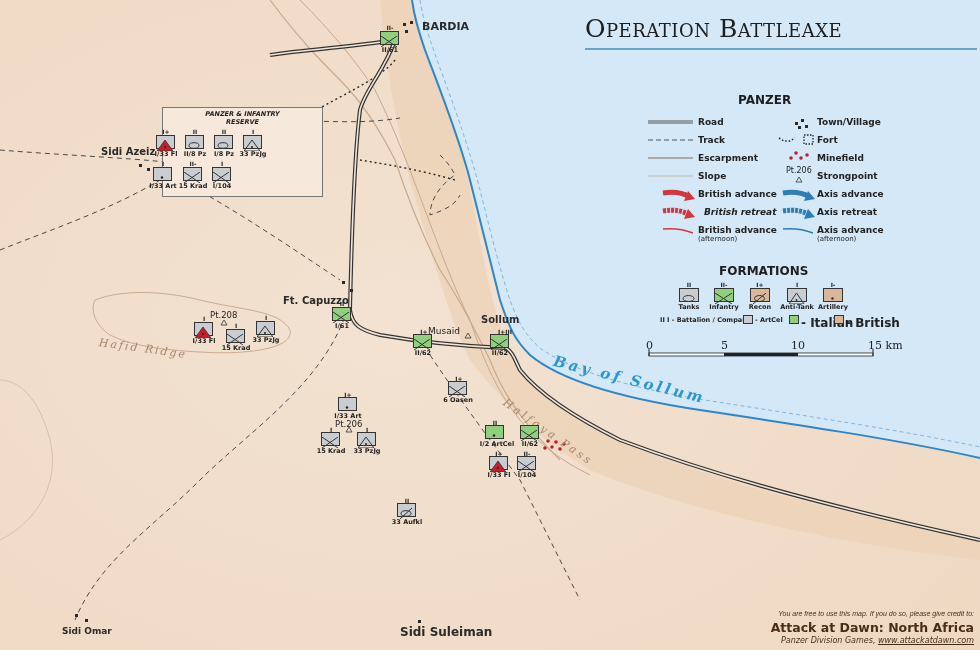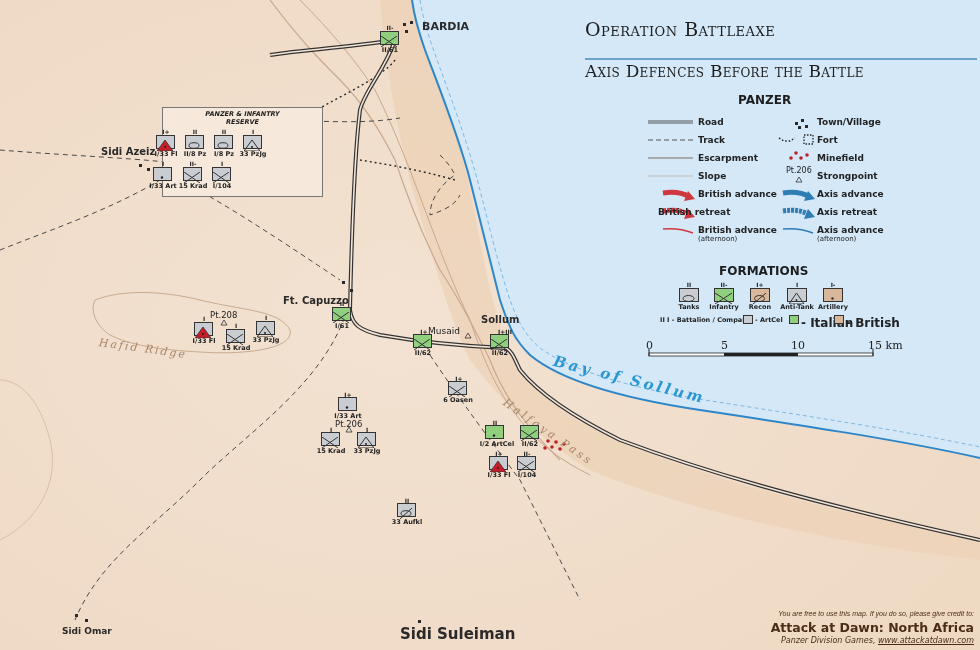--- a/index.html
+++ b/index.html
@@ -1,21 +1,21 @@
 <!DOCTYPE html>
 <html><head>
 <meta charset="utf-8">
 <style>
   html, body { margin:0; padding:0; }
   body { width:980px; height:650px; overflow:hidden; background:#f2dfcf; font-family:"DejaVu Sans", sans-serif; position:relative; }
   #map { position:absolute; left:0; top:0; width:980px; height:650px; }
   .lbl { position:absolute; font-family:"DejaVu Sans", sans-serif; color:#222; white-space:nowrap; }
   .place { font-size:10px; font-weight:bold; color:#2a2a2a; }
   .title { position:absolute; left:585px; top:12px; width:392px; text-align:left; font-family:"DejaVu Serif", serif; color:#1e1e1e; font-variant:small-caps; }
-  .title .t1 { font-size:19px; letter-spacing:0.5px; line-height:34px; display:block; border-bottom:2px solid #6aa3c7; padding-bottom:12px; }
+  .title .t1 { font-size:25px; letter-spacing:0.5px; line-height:34px; display:block; border-bottom:2px solid #6aa3c7; padding-bottom:2px; }
   .title .t2 { font-size:17px; line-height:22px; display:block; letter-spacing:0.3px; }
   .legend-h { position:absolute; font-weight:bold; font-size:12px; color:#1e1e1e; }
   .leg-row { position:absolute; font-size:9px; font-weight:bold; color:#222; }
   .leg-sub { font-size:7px; font-weight:normal; display:block; line-height:8px; }
   .unit { position:absolute; width:19px; height:14px; border:1.5px solid #333; box-sizing:border-box; }
   .unit.ger { background:#c9cdd2; }
   .unit.ita { background:#8fcf7e; }
   .unit.bri { background:#d9b79a; }
   .unit-lbl { position:absolute; font-size:6.5px; font-weight:bold; color:#222; white-space:nowrap; transform:translateX(-50%); }
   .unit-size { position:absolute; font-size:6px; color:#222; font-weight:bold; transform:translateX(-50%); white-space:nowrap; }
@@ -132,30 +132,29 @@
   <g>
     <rect x="649" y="353" width="224" height="3" fill="#fff" stroke="#222" stroke-width="0.8"></rect>
     <rect x="724" y="353" width="74" height="3" fill="#222"></rect>
     <line x1="649" y1="349" x2="649" y2="356" stroke="#222"></line>
     <line x1="873" y1="349" x2="873" y2="356" stroke="#222"></line>
   </g>
 </svg>
 
 <div class="title">
   <span class="t1">Operation Battleaxe</span>
-  <span class="t2">Axis Defences Before the Battle</span>
 </div>
 
 <div class="legend-h" style="left:738px; top:93px;">PANZER</div>
 <div class="leg-row" style="left:698px; top:117px;">Road</div>
 <div class="leg-row" style="left:698px; top:135px;text-align:center;">Track</div>
 <div class="leg-row" style="left:698px; top:153px;">Escarpment</div>
 <div class="leg-row" style="left:698px; top:171px;">Slope</div>
 <div class="leg-row" style="left:698px; top:189px;">British advance</div>
-<div class="leg-row" style="left:658px; top:207px;">British retreat</div>
+<div class="leg-row" style="left:704px; top:207px;font-style:italic;">British retreat</div>
 <div class="leg-row" style="left:698px; top:225px;">
   <span>British advance</span>
   <span class="leg-sub">(afternoon)</span>
 </div>
 <div class="leg-row" style="left:817px; top:117px;">Town/Village</div>
 <div class="leg-row" style="left:817px; top:135px;">Fort</div>
 <div class="leg-row" style="left:817px; top:153px;">Minefield</div>
 <div class="lbl" style="left:786px; top:166px; font-size:8px;">Pt.206</div>
 <div class="leg-row" style="left:817px; top:171px;">Strongpoint</div>
 <div class="leg-row" style="left:817px; top:189px;">Axis advance</div>
@@ -216,21 +215,21 @@
 <div class="scale-lbl" style="left:721px; top:339px;">5</div>
 <div class="scale-lbl" style="left:791px; top:339px;">10</div>
 <div class="scale-lbl" style="left:868px; top:339px;">15 km</div>
 
 <div class="lbl place" style="left:422px; top:20px; font-size:11px;">BARDIA</div>
 <div class="lbl place" style="left:101px; top:146px;">Sidi Azeiz</div>
 <div class="lbl place" style="left:283px; top:295px;">Ft. Capuzzo</div>
 <div class="lbl place" style="left:481px; top:314px;">Sollum</div>
 <div class="lbl" style="left:428px; top:326px; font-size:9px;">Musaid</div>
 <div class="lbl place" style="left:62px; top:626px; font-size:9px;">Sidi Omar</div>
-<div class="lbl place" style="left:400px; top:625px; font-size:15px;">Sidi Suleiman</div>
+<div class="lbl place" style="left:400px; top:625px; font-size:12px;">Sidi Suleiman</div>
 <div class="lbl" style="left:210px; top:310px; font-size:8.5px;">Pt.208</div>
 <div class="lbl" style="left:335px; top:419px; font-size:8.5px;">Pt.206</div>
 <div class="lbl italic-lbl" style="left:100px; top:336px; font-size:11px; color:#a8876a; letter-spacing:2px; transform:rotate(8deg); transform-origin:left top;">Hafid Ridge</div>
 <div class="lbl italic-lbl" style="left:508px; top:396px; font-size:11px; color:#a8876a; letter-spacing:3px; transform:rotate(35deg); transform-origin:left top;">Halfaya Pass</div>
 <div class="lbl italic-lbl" style="left:556px; top:352px; font-size:15px; font-weight:bold; color:#2a97d4; letter-spacing:3px; transform:rotate(14deg); transform-origin:left top;">Bay of Sollum</div>
 
 <div class="reserve-box">
   <div class="reserve-title">
     <span>PANZER &amp; INFANTRY</span><br>
     <span>RESERVE</span>

